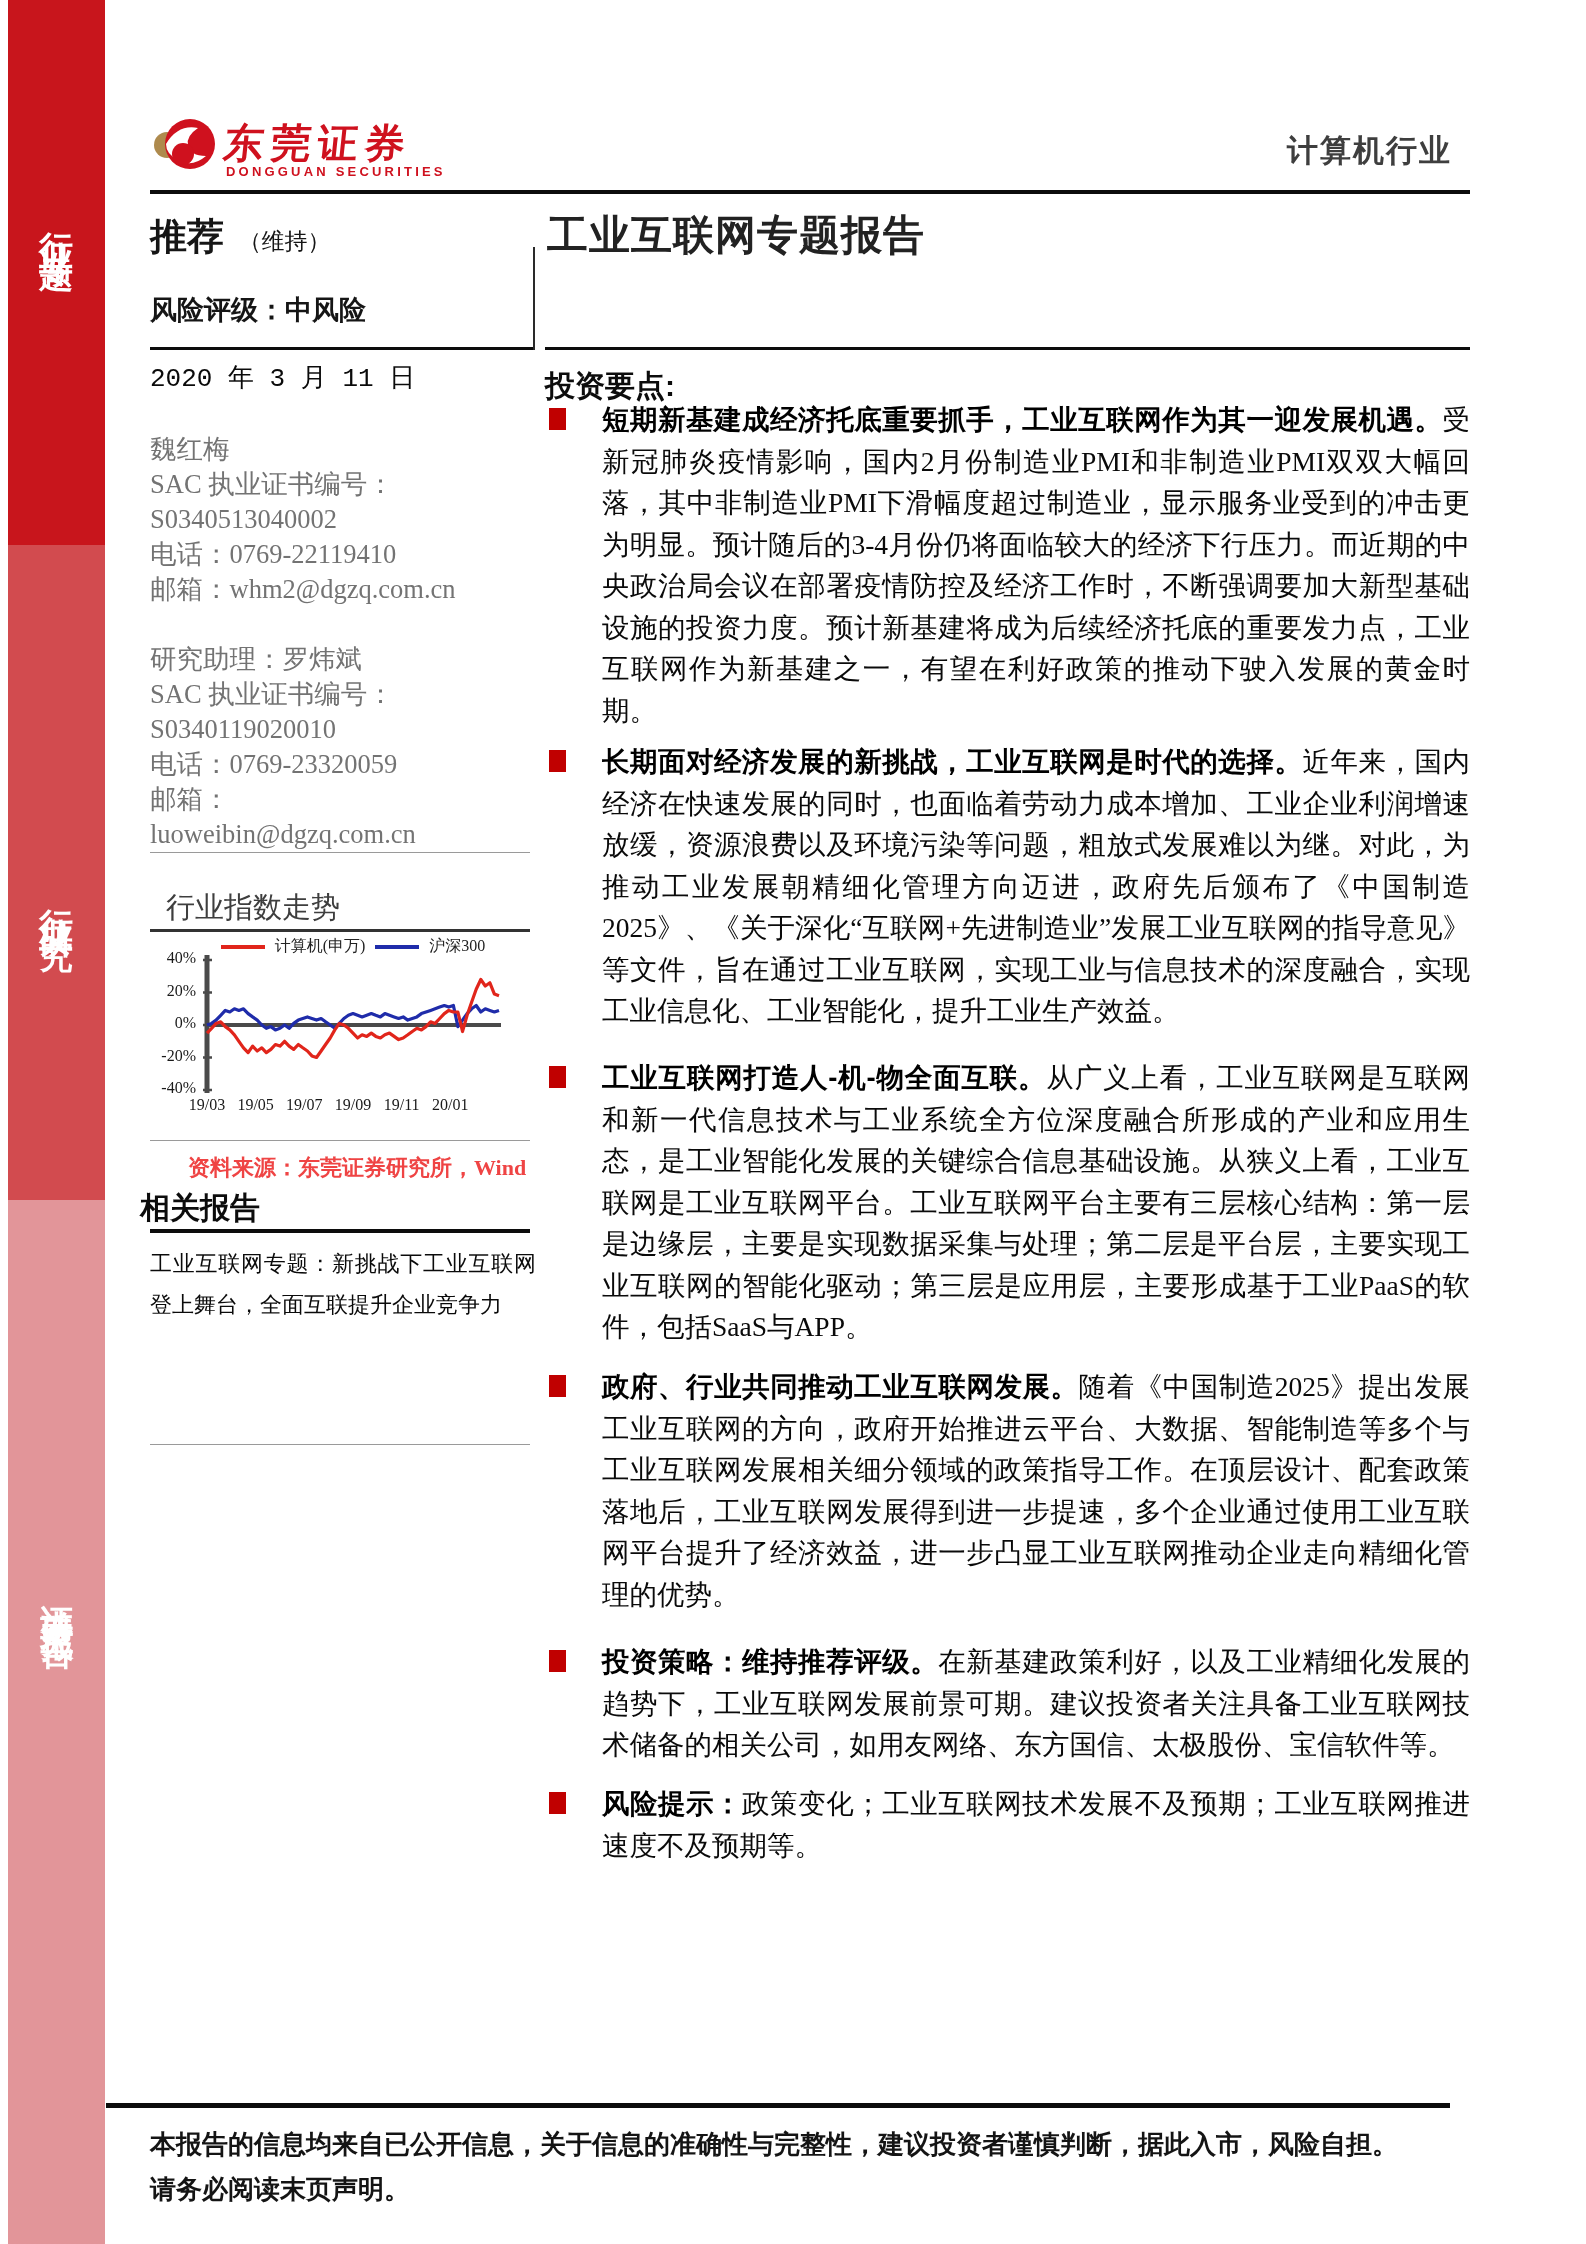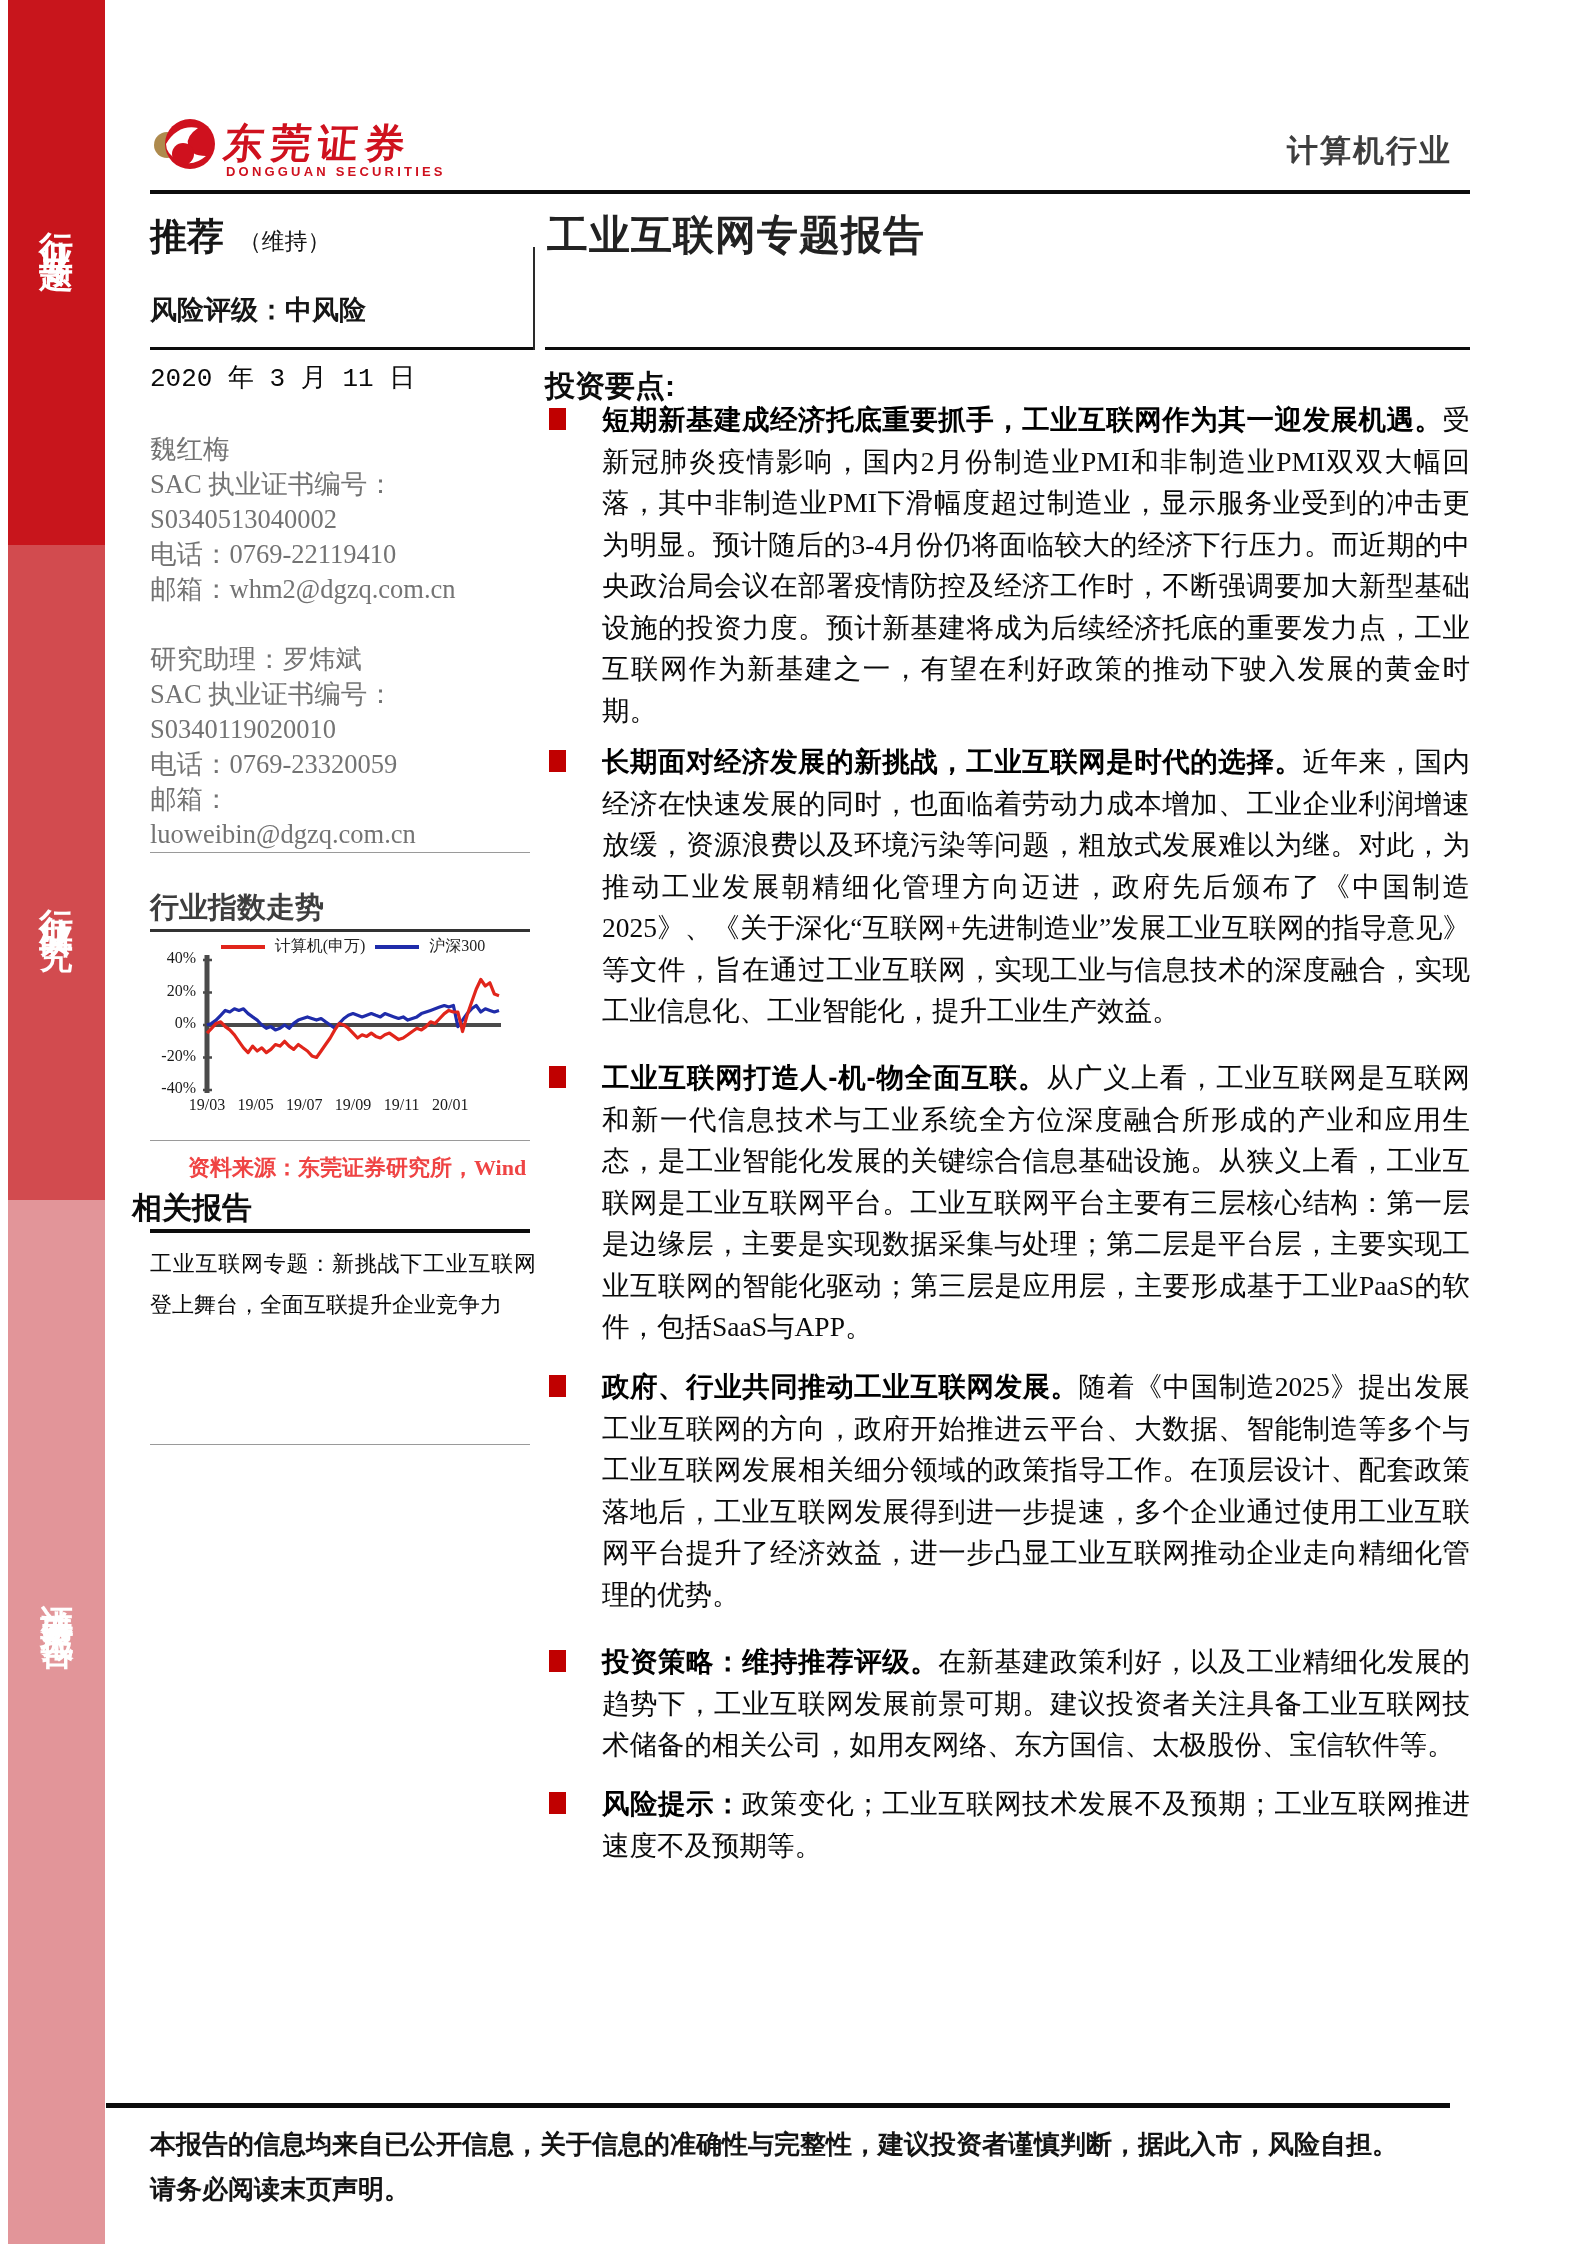--- a/index.html
+++ b/index.html
@@ -36,32 +36,32 @@
   .rule2a{position:absolute;left:150px;top:347px;width:383px;height:3px;background:#0c0c0c;}
   .rule2b{position:absolute;left:545px;top:347px;width:925px;height:3px;background:#0c0c0c;}
   .divider-v{position:absolute;left:533px;top:247px;width:2px;height:103px;background:#2a2a2a;}
   
   .date{position:absolute;left:150px;top:360px;font-size:26px;color:#0a0a0a;
     font-family:"Liberation Mono",monospace;}
   .info-block{position:absolute;left:150px;width:384px;font-size:26.5px;line-height:35px;
     color:#737373;font-family:Liberation Serif, serif;}
   #analyst-lines{top:432px;} #assistant-lines{top:642px;}
   .thin{position:absolute;left:150px;width:380px;height:1px;background:var(--rule);}
-  .chart-heading{position:absolute;left:150px;top:888px;font-size:29px;font-weight:bold;color:var(--gray-ink);}
+  .chart-heading{position:absolute;left:166px;top:888px;font-size:29px;font-weight:normal;color:var(--gray-ink);}
   .chart-underline{position:absolute;left:150px;top:929px;width:380px;height:3px;background:#333;}
   .legend{position:absolute;left:188px;top:936px;width:330px;display:flex;justify-content:center;
     align-items:center;gap:10px;font-size:16px;color:#222;font-family:"Liberation Serif",serif;}
   .legend .dash{display:inline-block;width:44px;height:4px;}
   .ylab{position:absolute;width:62px;text-align:right;font-size:16px;color:#1a1a1a;
     font-family:"Liberation Serif",serif;}
   .xlab{position:absolute;top:1096px;width:70px;text-align:center;font-size:16px;color:#1a1a1a;
     font-family:"Liberation Serif",serif;}
   .source{position:absolute;left:188px;top:1153px;font-size:22px;font-weight:bold;
     font-family:"Liberation Serif",serif;color:#ef4444;}
-  .related-heading{position:absolute;left:132px;top:1188px;font-size:30px;font-weight:bold;color:#0c0c0c;}
+  .related-heading{position:absolute;left:140px;top:1188px;font-size:30px;font-weight:bold;color:#0c0c0c;}
   .related-underline{position:absolute;left:150px;top:1229px;width:380px;height:4px;background:#0c0c0c;}
   .related-text{position:absolute;left:150px;top:1243px;width:386px;font-size:22px;line-height:41px;
     text-align:justify;font-family:"Liberation Serif",serif;color:#0a0a0a;}
   
   .kp-heading{position:absolute;left:545px;top:366px;font-size:30px;font-weight:bold;color:#0c0c0c;}
   .para{position:absolute;left:548px;width:922px;padding-left:54px;box-sizing:border-box;
     font-family:"Liberation Serif",serif;font-size:27.5px;line-height:41.5px;text-align:justify;color:#0a0a0a;}
   .para .bullet{position:absolute;left:1px;top:9px;width:17px;height:22px;background:var(--bullet);}
   .para b{font-family:"Liberation Sans",sans-serif;font-weight:bold;color:#000;}
   

